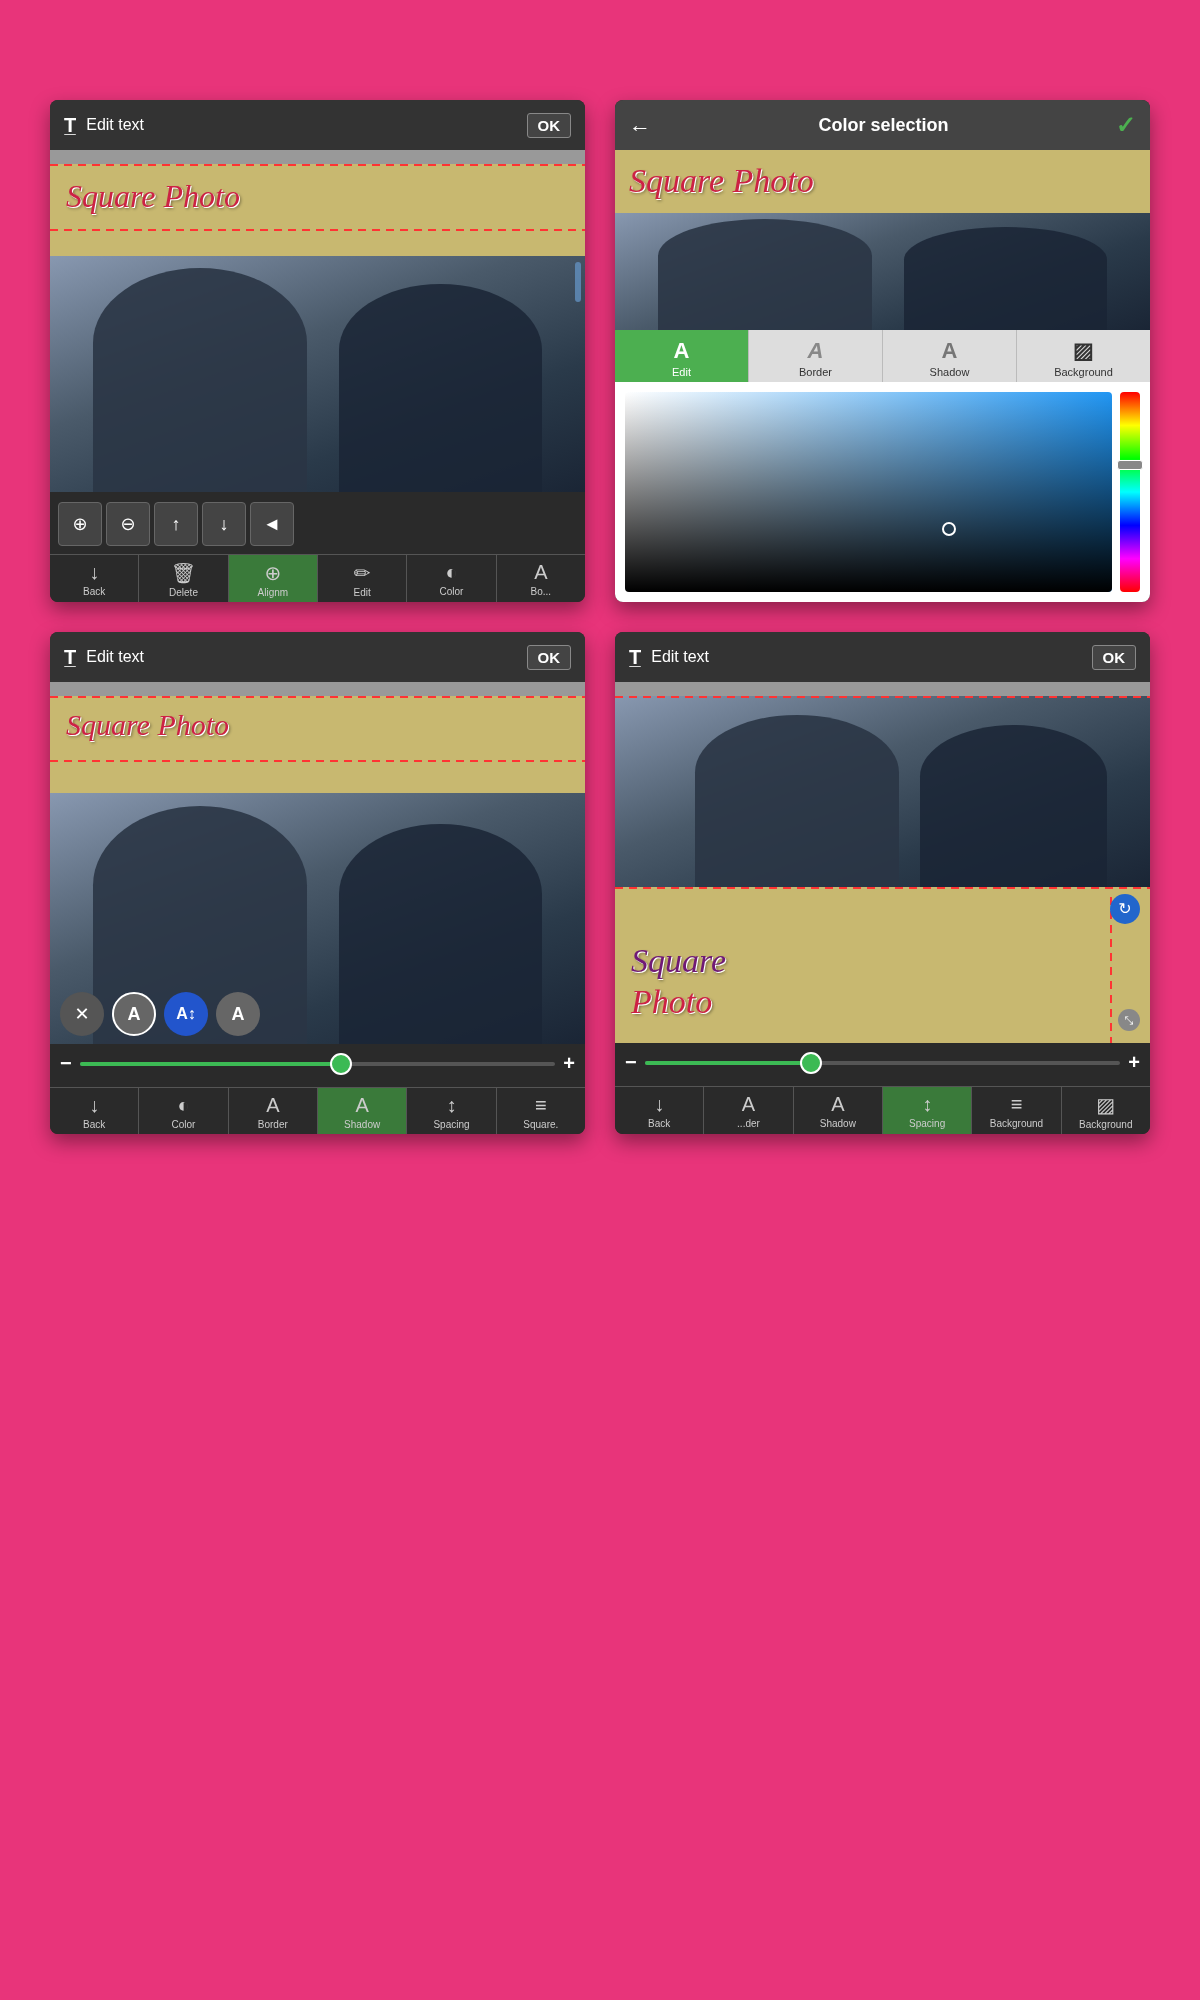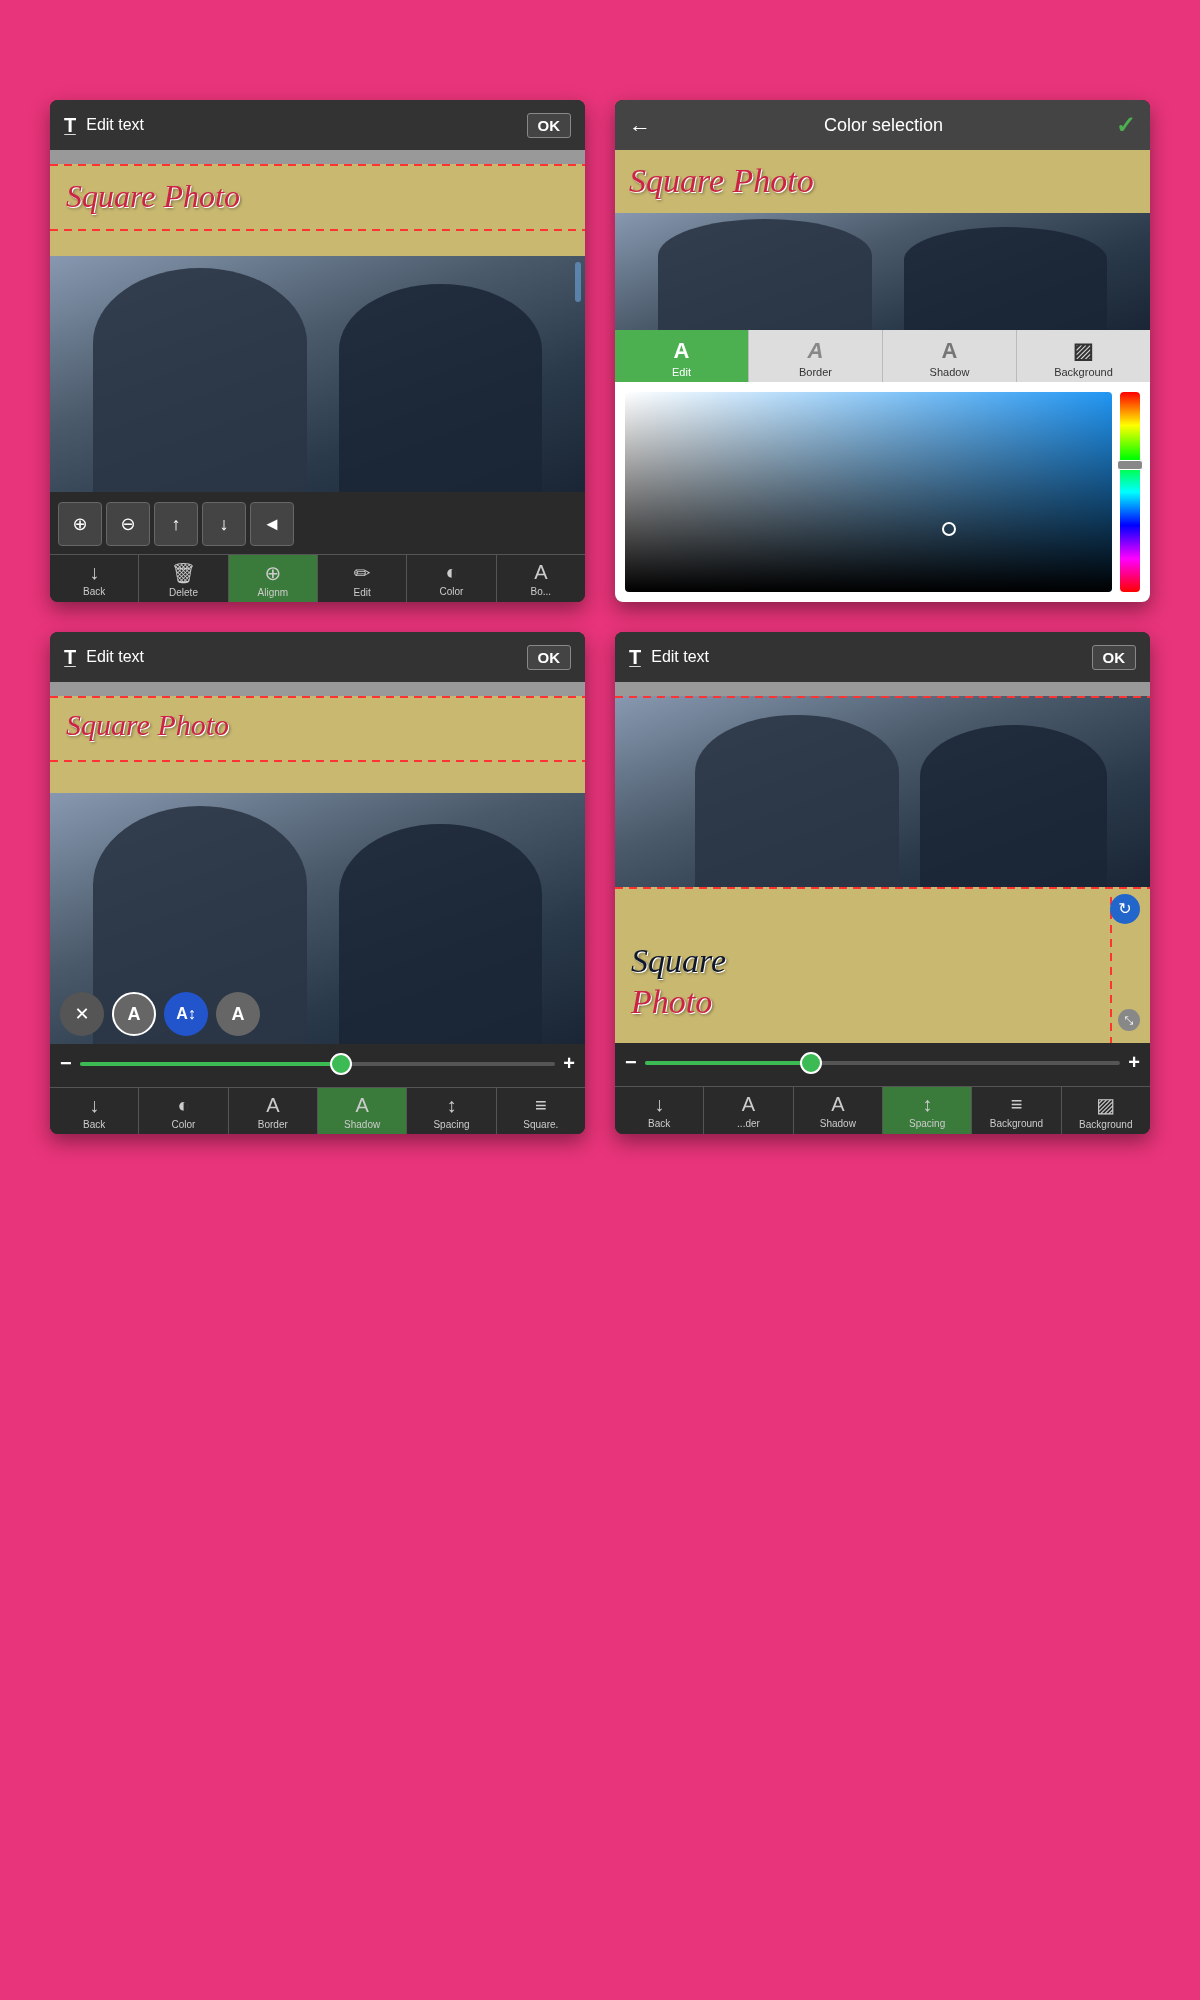--- a/index.html
+++ b/index.html
@@ -97,21 +97,21 @@
       padding: 10px 14px;
       min-height: 50px;
     }
     .back-arrow {
       color: white;
       font-size: 22px;
     }
     .color-sel-title {
       color: white;
       font-size: 18px;
-      font-weight: normal;
+      font-weight: bold;
     }
 
     
     .bottom-toolbar {
       background: #2a2a2a;
       padding: 6px 0 0 0;
     }
     .toolbar-row1 {
       display: flex;
       gap: 4px;
@@ -442,21 +442,21 @@
         <div style="position:absolute; top:0; left:0; right:0; height:2px; background:repeating-linear-gradient(90deg,#f33 0,#f33 8px,transparent 8px,transparent 14px); z-index:5;"></div>
 
         <div style="position:absolute; top:0; left:0; right:0; height:55%; background:linear-gradient(160deg,#8898b0 0%,#4a5a6a 40%,#2a3a4a 70%,#1a2535 100%); overflow:hidden;">
           <div style="position:absolute; bottom:0; left:15%; width:38%; height:90%; background:#2a3545; border-radius:60% 60% 0 0 / 40% 40% 0 0; opacity:0.9;"></div>
           <div style="position:absolute; bottom:0; right:8%; width:35%; height:85%; background:#1a2535; border-radius:55% 55% 0 0 / 35% 35% 0 0; opacity:0.85;"></div>
         </div>
 
         <div style="position:absolute; top:55%; left:0; right:0; height:2px; background:repeating-linear-gradient(90deg,#f33 0,#f33 8px,transparent 8px,transparent 14px); z-index:5;"></div>
 
         <div style="position:absolute; bottom:20px; left:16px; z-index:3;">
-          <div style="font-family:'Brush Script MT',cursive; font-size:34px; color:#0f172a; text-shadow:1px 1px 0 white,2px 2px 3px rgba(0,0,0,0.4); font-style:italic; line-height:1.2;">Square</div>
+          <div style="font-family:'Brush Script MT',cursive; font-size:34px; color:#701a75; text-shadow:1px 1px 0 white,2px 2px 3px rgba(0,0,0,0.4); font-style:italic; line-height:1.2;">Square</div>
           <div style="font-family:'Brush Script MT',cursive; font-size:34px; color:#cc2244; text-shadow:1px 1px 0 white,2px 2px 3px rgba(0,0,0,0.4); font-style:italic; line-height:1.2;">Photo</div>
         </div>
 
         <div style="position:absolute; top:57%; right:10px; width:30px; height:30px; background:#2266cc; border-radius:50%; display:flex; align-items:center; justify-content:center; color:white; font-size:16px; z-index:10;">↻</div>
 
         <div style="position:absolute; bottom:12px; right:10px; width:22px; height:22px; background:#888; border-radius:50%; display:flex; align-items:center; justify-content:center; color:white; font-size:11px; z-index:10;">⤡</div>
 
         <div style="position:absolute; top:58%; bottom:0; right:38px; width:2px; background:repeating-linear-gradient(180deg,#f33 0,#f33 8px,transparent 8px,transparent 14px); z-index:5;"></div>
       </div>
     </div>

